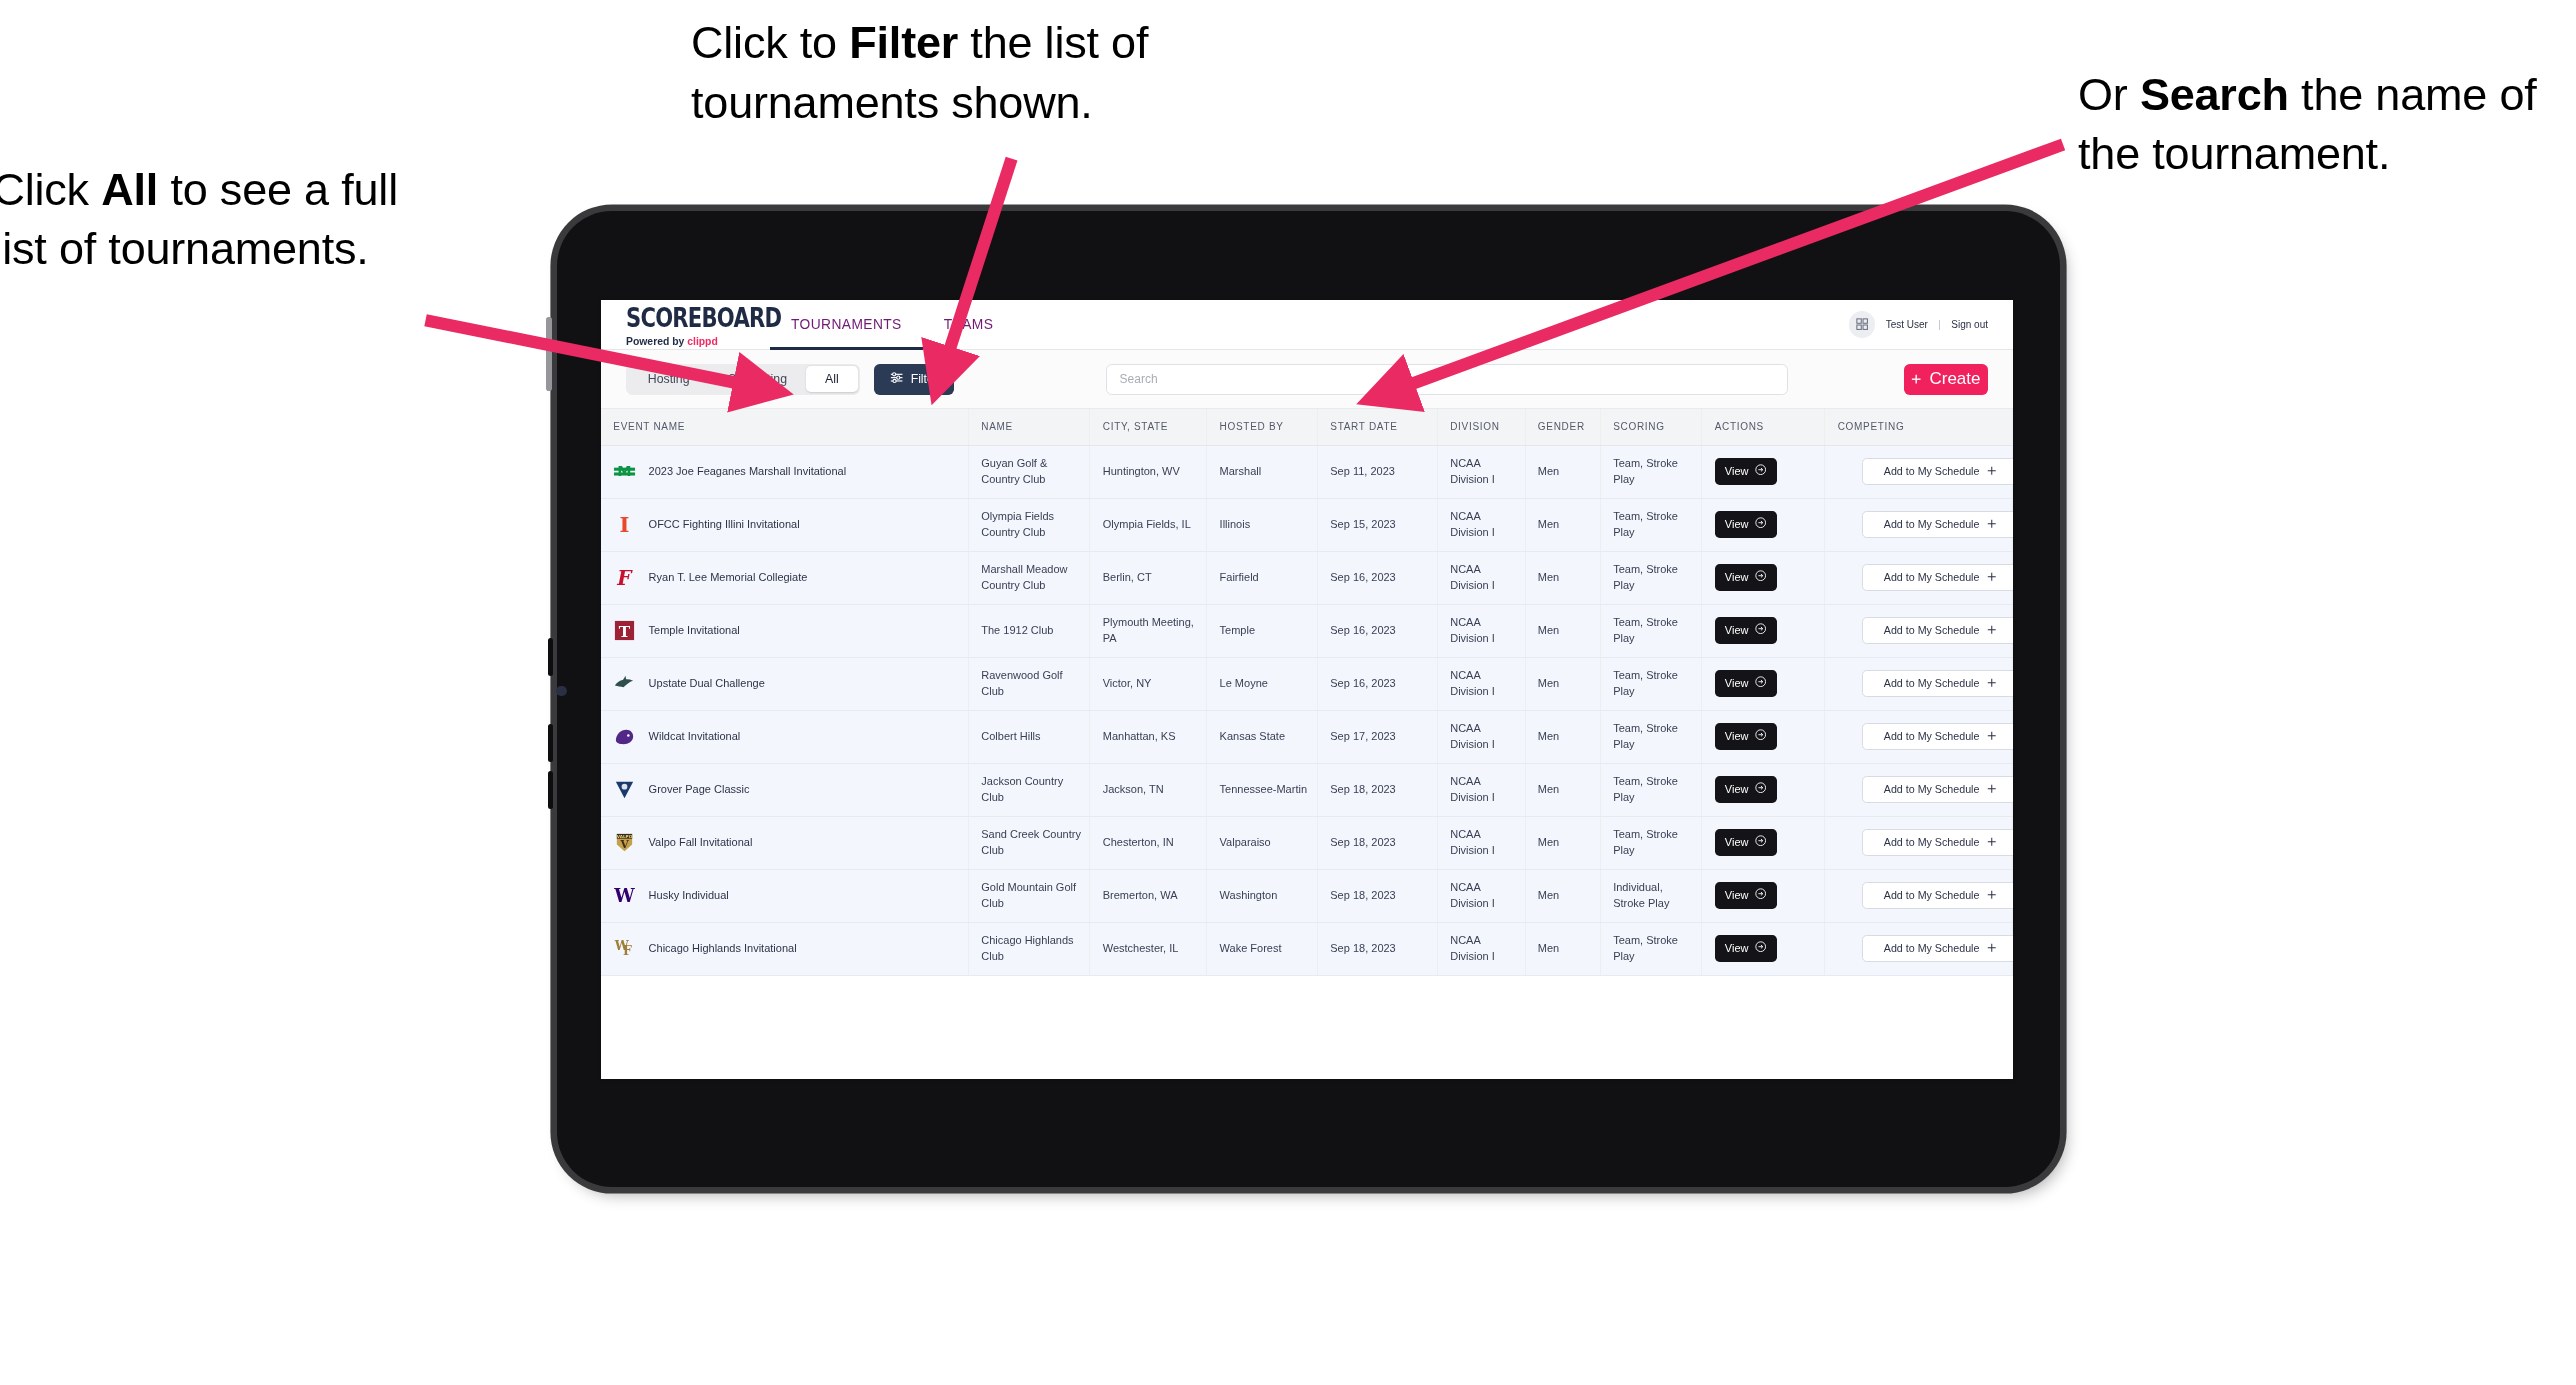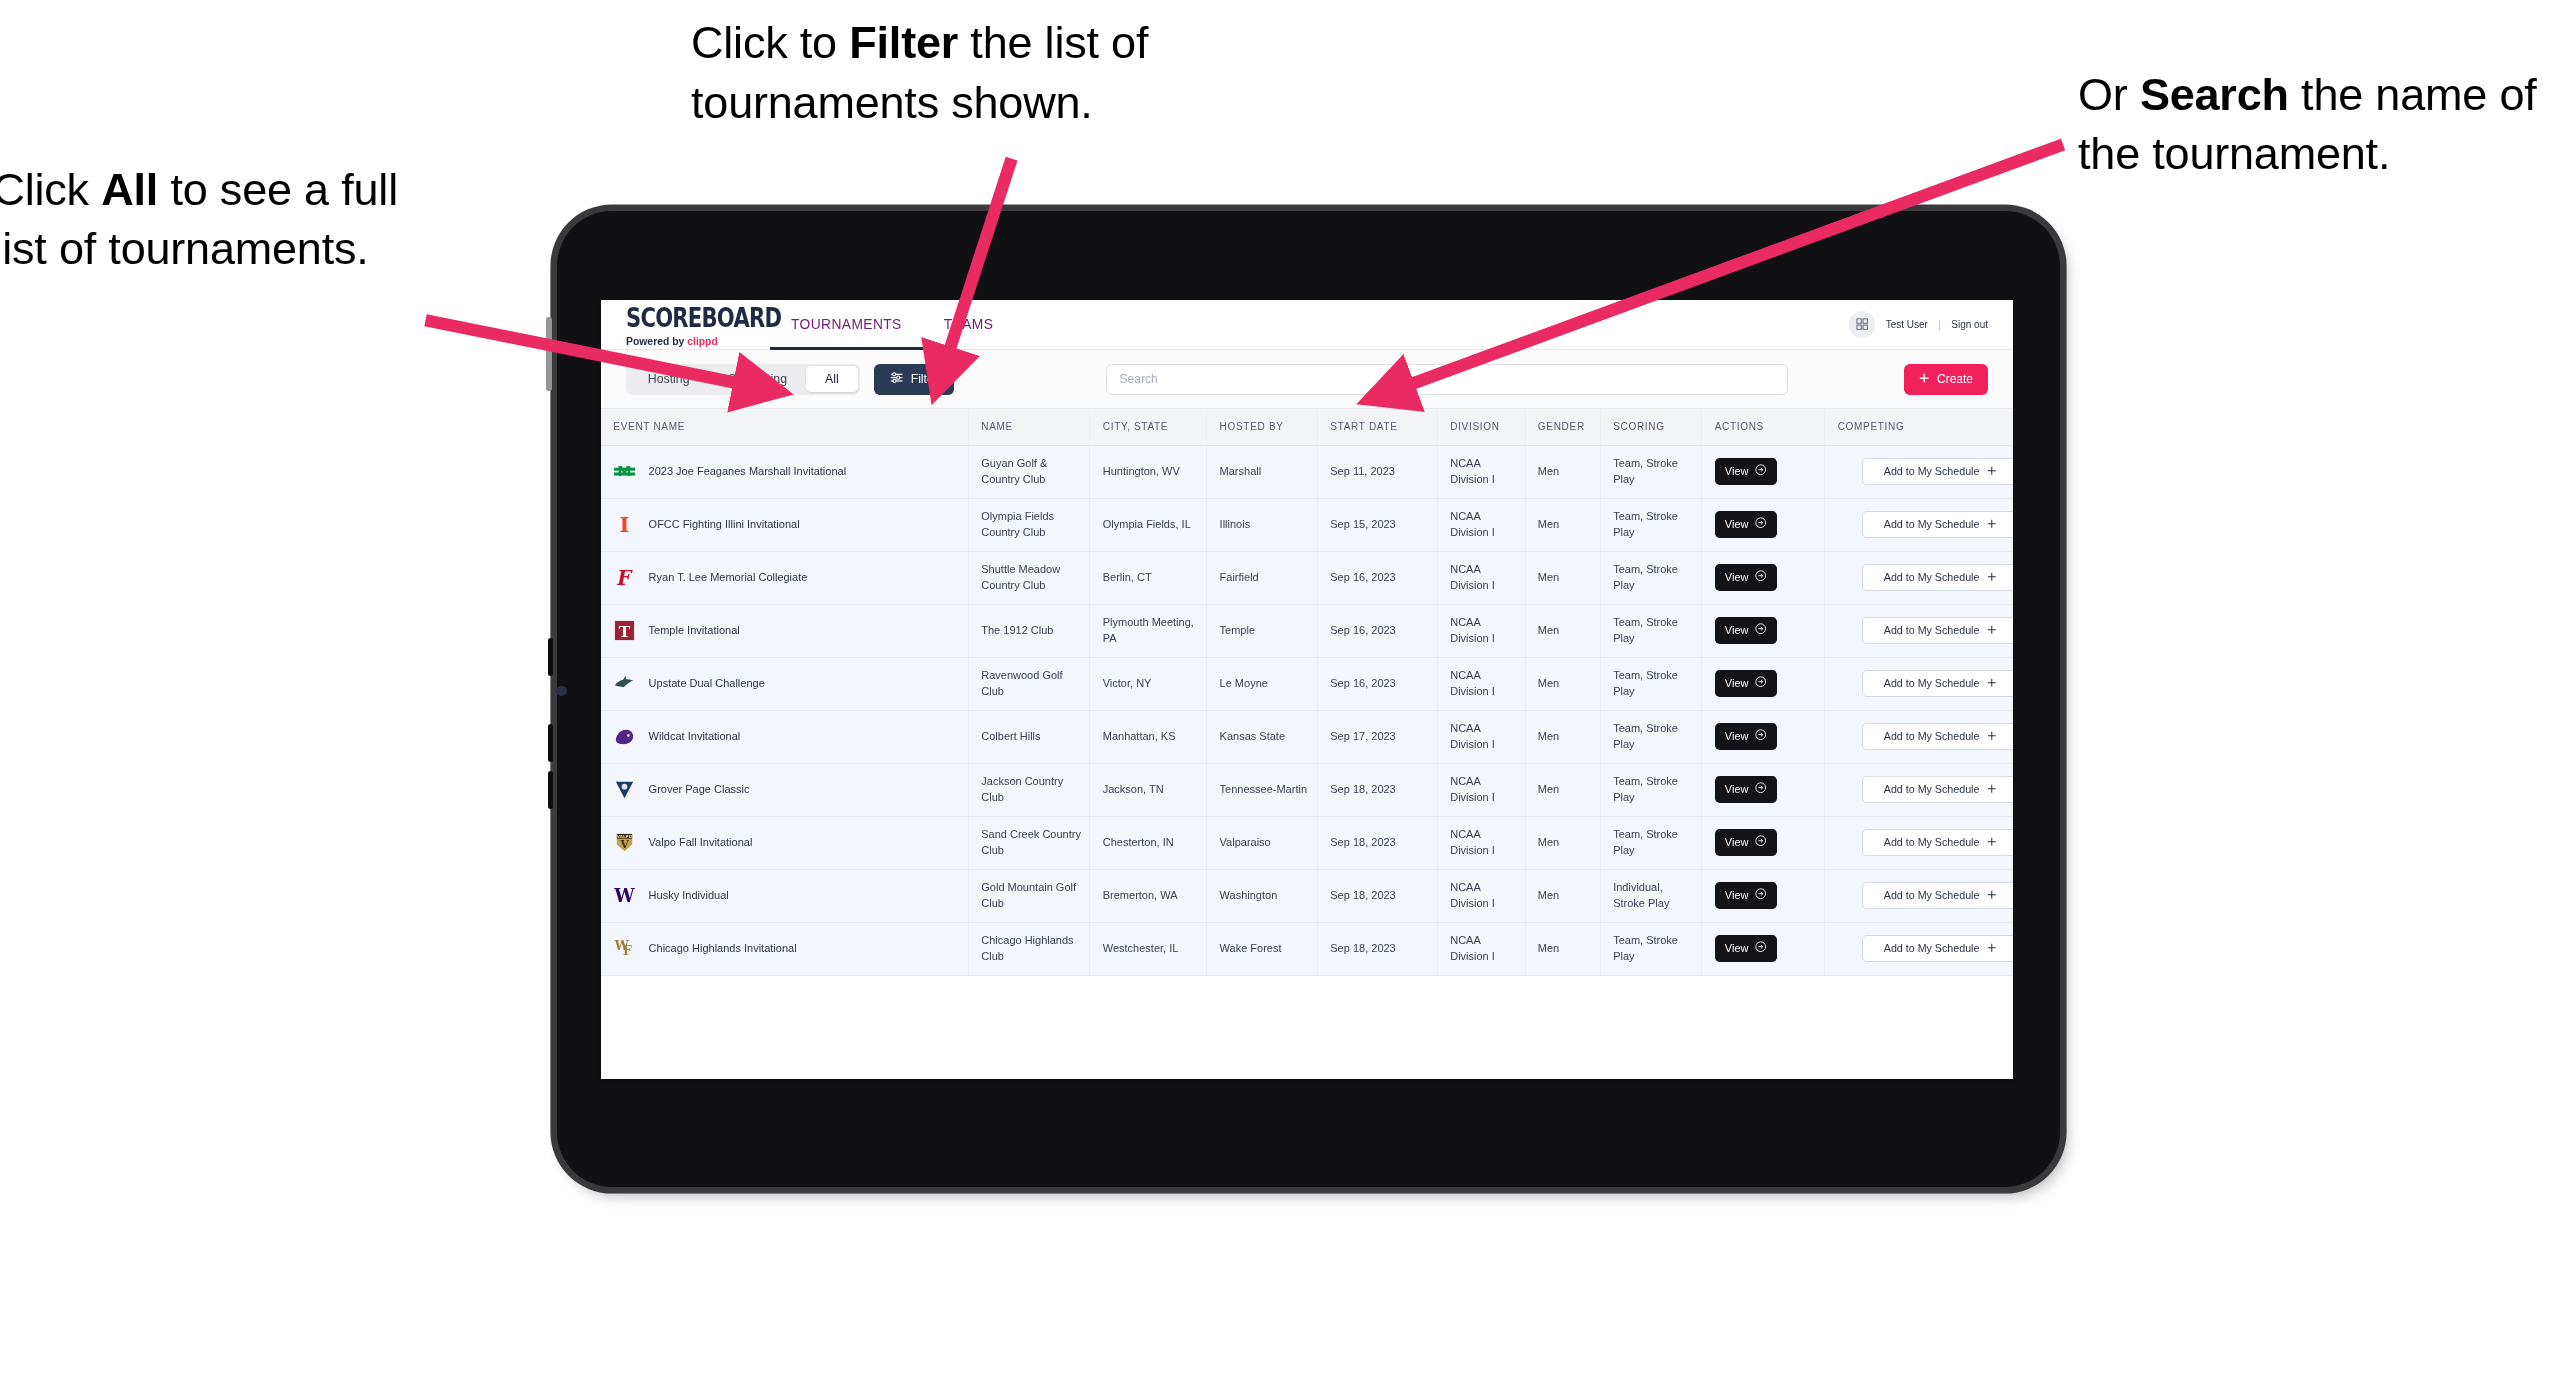--- a/index.html
+++ b/index.html
@@ -119,21 +119,21 @@
     width: 682px; height: 31px;
     border:0.9px solid #dfe1e6; border-radius:5.7px;
     background:#fff; font-size:12px; color:#333; padding:0 12.3px;
     font-family:"Liberation Sans", sans-serif;
   }
   #search-input::placeholder { color:#a9adb6; }
   #create-btn {
     margin-left:auto;
     display:flex; align-items:center; justify-content:center; gap:7.6px;
     background:#f0215c; color:#fff; border-radius:5.7px;
-    height:31px; width:84px; font-size:12px; cursor:pointer;
+    height:31px; width:84px; font-size:17px; cursor:pointer;
   }
 
   
   #tbl { width:100%; border-collapse:collapse; table-layout:fixed; }
   #tbl thead th {
     background:#f3f4f6; color:#53596a;
     font-size:10px; font-weight:500; letter-spacing:0.7px;
     text-align:left; padding:12.3px 0 12.3px 12.3px; height:34px;
     border-bottom:0.9px solid #e4e6ea; border-right:0.9px solid #eceef1;
     vertical-align: middle;
@@ -349,21 +349,21 @@
               <td class="c-event">
                 <div class="ev-cell">
                   <span>
                     <svg class="ev-logo" viewBox="0 0 24 24" style="font-size:11.6px">
                       <text x="12" y="20" font-size="21" font-weight="700" text-anchor="middle" fill="#c8102e" font-family="DejaVu Serif" font-style="italic">F</text>
                     </svg>
                   </span>
                   <span class="ev-name">Ryan T. Lee Memorial Collegiate</span>
                 </div>
               </td>
-              <td class="c-venue">Shuttle Meadow Country Club</td>
+              <td class="c-venue">Marshall Meadow Country Club</td>
               <td class="c-city">Berlin, CT</td>
               <td class="c-host">Fairfield</td>
               <td class="c-date">Sep 16, 2023</td>
               <td class="c-div">NCAA Division I</td>
               <td class="c-gender">Men</td>
               <td class="c-score">Team, Stroke Play</td>
               <td class="c-act"><span class="view-btn">
                   <span>View</span>
                   <span><svg width="11.4" height="11.4" viewBox="0 0 14 14">
                       <circle cx="7" cy="7" r="6" fill="none" stroke="#fff" stroke-width="1.1"></circle>

